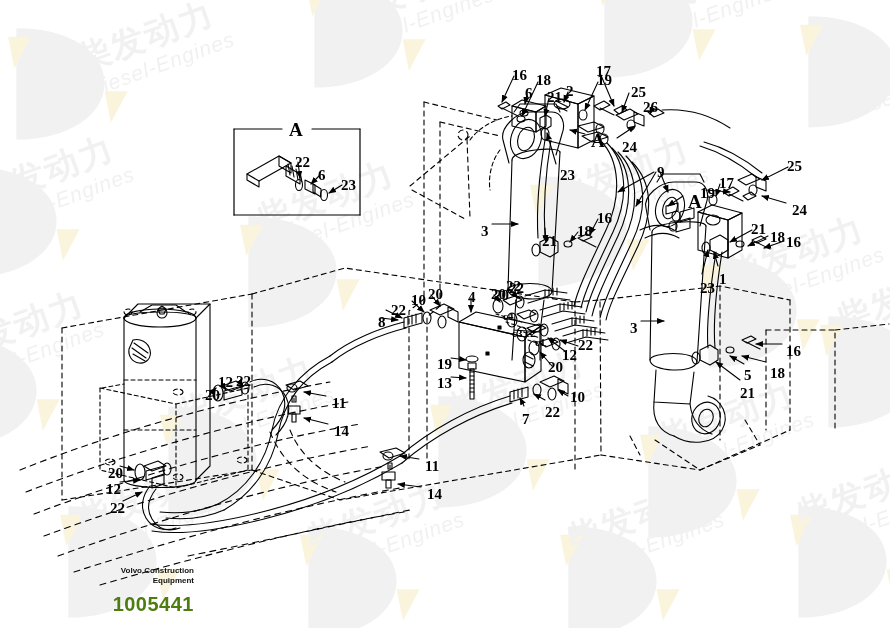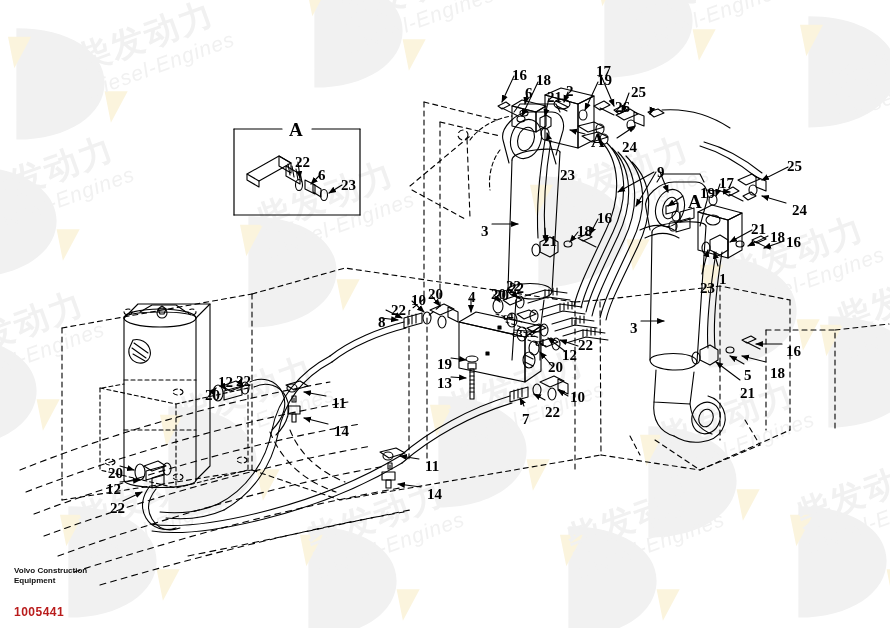--- a/index.html
+++ b/index.html
@@ -14,29 +14,29 @@
   #wm{position:absolute;left:0;top:0;width:890px;height:628px;pointer-events:none;}
   .cap{
     position:absolute;
     font-family:"Liberation Serif", serif;
     font-size:15px;font-weight:700;color:#000;
     white-space:nowrap;line-height:1;
   }
   .cap.sm{font-size:11px;font-weight:700;}
   .cap.A{font-size:19px;font-weight:700;}
   #footer{
-    position:absolute;left:14px;top:566px;width:180px;text-align:left;
+    position:absolute;left:14px;top:566px;width:180px;text-align:right;
   }
   #footer .co{
     font-family:"Liberation Sans", sans-serif;
     font-size:8px;font-weight:700;line-height:1.25;color:#111;
   }
   #footer .pn{
     font-family:"Liberation Sans", sans-serif;
-    font-size:12px;font-weight:700;letter-spacing:.5px;color:#b91c1c;margin-top:19px;
+    font-size:20px;font-weight:700;letter-spacing:.5px;color:#4d7c0f;margin-top:7px;
   }
   .wmtext{
     position:absolute;color:#f1f1f1;white-space:nowrap;
     font-family:"Liberation Sans", sans-serif;font-weight:700;
     transform-origin:0 0;
   }
   .wmcn{font-size:34px;letter-spacing:2px;}
   .wmen{font-size:21px;letter-spacing:1px;font-weight:400;font-style:italic;}
 </style>
 </head>
@@ -598,21 +598,21 @@
 
   <div id="labels">
       <div class="cap" style="left: 512px; top: 68px;">16</div>
       <div class="cap" style="left: 536px; top: 73px;">18</div>
       <div class="cap" style="left: 525px; top: 86px;">6</div>
       <div class="cap" style="left: 547px; top: 90px;">21</div>
       <div class="cap" style="left: 566px; top: 84px;">2</div>
       <div class="cap" style="left: 597px; top: 73px;">19</div>
       <div class="cap" style="left: 596px; top: 64px;">17</div>
       <div class="cap" style="left: 631px; top: 85px;">25</div>
-      <div class="cap" style="left: 615px; top: 100px;">26</div>
+      <div class="cap" style="left: 643px; top: 100px;">26</div>
       <div class="cap" style="left: 622px; top: 140px;">24</div>
       <div class="cap" style="left: 560px; top: 168px;">23</div>
       <div class="cap" style="left: 657px; top: 165px;">9</div>
       <div class="cap" style="left: 481px; top: 224px;">3</div>
       <div class="cap" style="left: 542px; top: 234px;">21</div>
       <div class="cap" style="left: 577px; top: 224px;">18</div>
       <div class="cap" style="left: 597px; top: 211px;">16</div>
       <div class="cap" style="left: 509px; top: 281px;">22</div>
       <div class="cap" style="left: 494px; top: 288px;">20</div>
       <div class="cap" style="left: 787px; top: 159px;">25</div>

